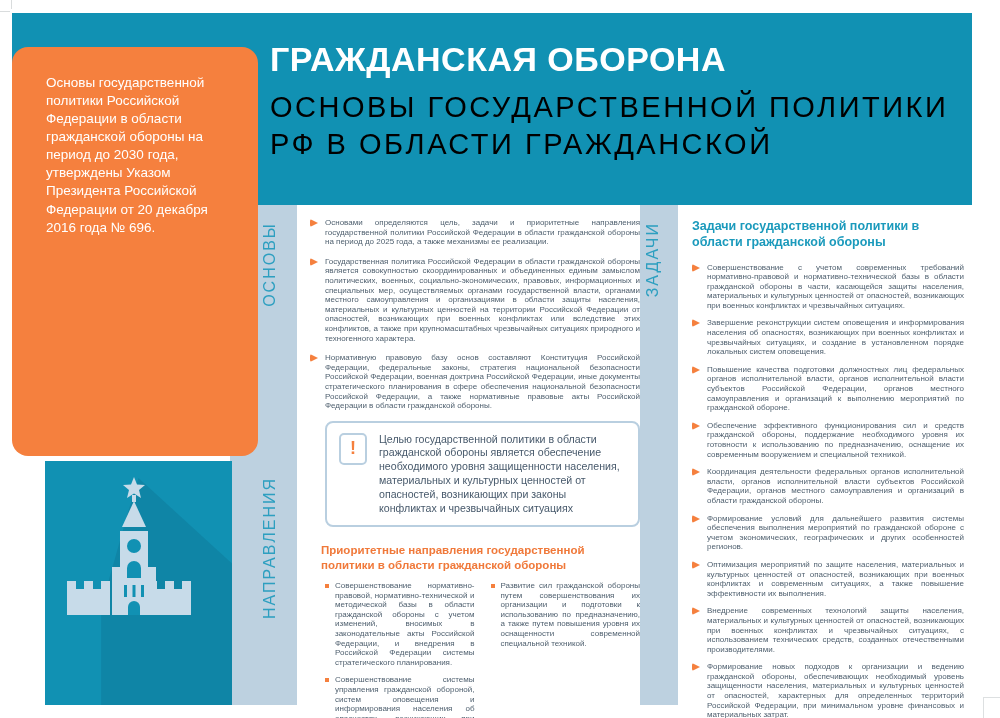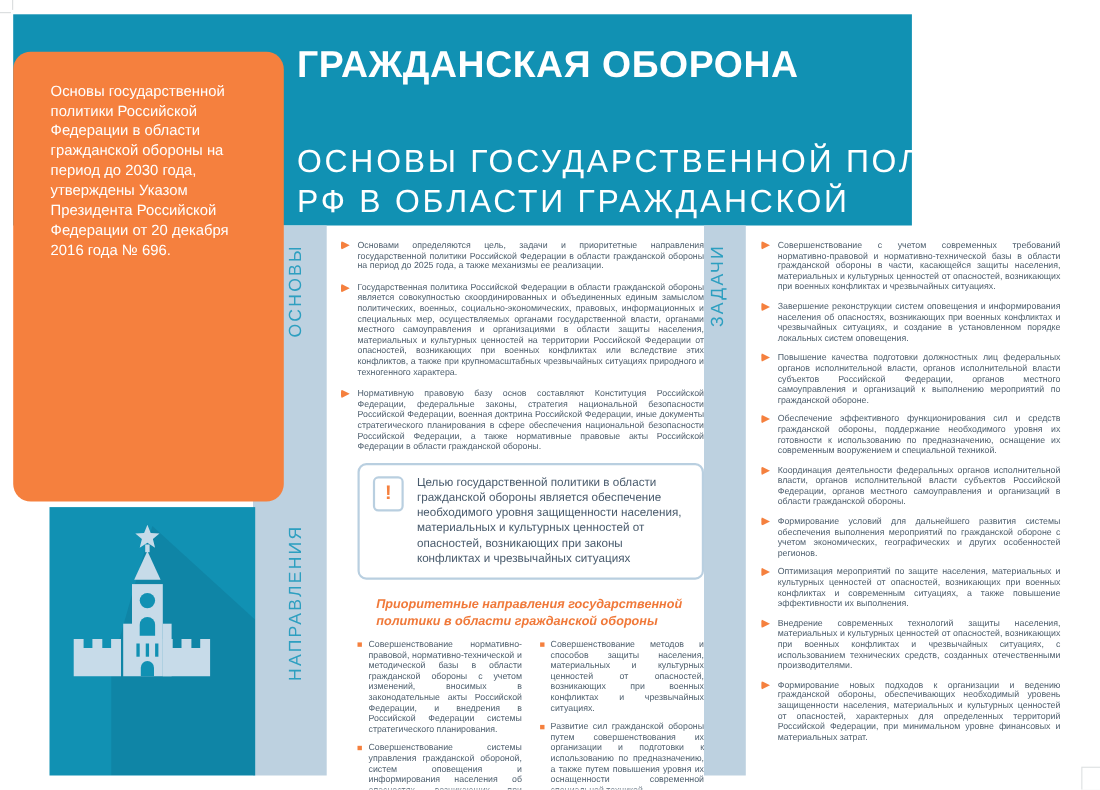--- a/index.html
+++ b/index.html
@@ -5,23 +5,23 @@
   html,body{margin:0;padding:0;background:#ffffff;}
   body{font-family:"Liberation Sans","DejaVu Sans",sans-serif;}
   .stage{position:relative;width:1000px;height:718px;background:#fff;overflow:hidden;}
 
   
   .crop{position:absolute;border:0;background:#d9dcdd;}
   .crop-h{height:1px;} .crop-v{width:1px;}
   .crop-box{position:absolute;left:983px;top:697px;width:16px;height:20px;border:1px solid #dde0e1;background:#fff;}
 
   
-  .header{position:absolute;left:12px;top:13px;width:817px;height:192px;background:#1191b3;}
+  .header{position:absolute;left:12px;top:13px;width:960px;height:192px;background:#1191b3;}
   .header .title{position:absolute;left:258px;top:27px;font-size:34px;font-weight:bold;color:#ffffff;letter-spacing:.5px;}
-  .header .subtitle{position:absolute;left:258px;top:76px;color:#ffffff;font-size:29px;font-weight:300;letter-spacing:2.5px;line-height:37px;white-space:nowrap;margin-top:40px;}
+  .header .subtitle{position:absolute;left:258px;top:76px;color:#000000;font-size:29px;font-weight:300;letter-spacing:2.5px;line-height:37px;white-space:nowrap;}
 
   
   .band{position:absolute;top:205px;height:500px;background:#bdd1e0;}
   .band-left{left:230px;width:67px;}
   .band-mid{left:640px;width:38px;}
 
   
   .decree{position:absolute;left:12px;top:47px;width:246px;height:409px;background:#f5803e;border-radius:16px;box-sizing:border-box;padding:27px 26px 0 34px;}
   .decree p{margin:0;color:#ffffff;font-size:13.5px;line-height:1.34;}
 
@@ -51,21 +51,21 @@
   .col-right .arrow-item{margin-bottom:8px;}
 
   
   .callout{display:flex;gap:12px;align-items:flex-start;border:2px solid #b9cfe0;border-radius:8px;
     padding:10px 12px;margin:6px 0 0 15px;}
   .bang{flex:0 0 auto;width:24px;height:28px;border:2px solid #b9cfe0;border-radius:5px;
     color:#f5803e;font-weight:bold;font-size:18px;display:flex;align-items:center;justify-content:center;}
   .callout .ctext{font-size:10.6px;line-height:1.3;color:#47596b;margin:0;}
 
   
-  .pr-heading{color:#f0793a;font-size:11.5px;font-weight:bold;line-height:1.25;margin:16px 0 9px 32px;font-style:italic;}
+  .pr-heading{color:#f0793a;font-size:11.5px;font-weight:bold;line-height:1.25;margin:16px 0 9px 11px;}
   .pr-cols{display:flex;gap:16px;margin-left:15px;}
   .pr-col{flex:1;}
   .sq-item{position:relative;padding-left:10px;margin-bottom:8px;}
   .sq-item .sq{position:absolute;left:0;top:2.5px;width:4px;height:4px;background:#f5803e;}
 
   
   .tasks-heading{color:#1b9abc;font-size:12.5px;font-weight:bold;line-height:1.3;margin:0 0 12px 0;}
 </style>
 </head>
 <body>
@@ -147,32 +147,29 @@
           <p class="para">Совершенствование нормативно-правовой, нормативно-технической и методической базы в области гражданской обороны с учетом изменений, вносимых в законодательные акты Российской Федерации, и внедрения в Российской Федерации системы стратегического планирования.</p>
         </div>
         <div class="sq-item">
           <span class="sq"></span>
           <p class="para">Совершенствование системы управления гражданской обороной, систем оповещения и информирования населения об опасностях, возникающих при военных конфликтах и чрезвычайных ситуациях.</p>
         </div>
       </div>
       <div class="pr-col">
         <div class="sq-item">
           <span class="sq"></span>
-          <p class="para">Совершенствование методов и способов защиты населения, материальных и культурных ценностей от опасностей, возникающих при военных конфликтах и чрезвычайных ситуациях.</p>
-        </div>
-        <div class="sq-item">
-          <span class="sq"></span>
           <p class="para">Развитие сил гражданской обороны путем совершенствования их организации и подготовки к использованию по предназначению, а также путем повышения уровня их оснащенности современной специальной техникой.</p>
         </div>
 
       </div>
     </div>
   </div>
 
   <div class="col col-right">
+    <div class="tasks-heading">Задачи государственной политики в области гражданской обороны</div>
 
     <div class="arrow-item">
       <span class="tri"></span>
       <p class="para">Совершенствование с учетом современных требований нормативно-правовой и нормативно-технической базы в области гражданской обороны в части, касающейся защиты населения, материальных и культурных ценностей от опасностей, возникающих при военных конфликтах и чрезвычайных ситуациях.</p>
     </div>
     <div class="arrow-item">
       <span class="tri"></span>
       <p class="para">Завершение реконструкции систем оповещения и информирования населения об опасностях, возникающих при военных конфликтах и чрезвычайных ситуациях, и создание в установленном порядке локальных систем оповещения.</p>
     </div>
     <div class="arrow-item">

